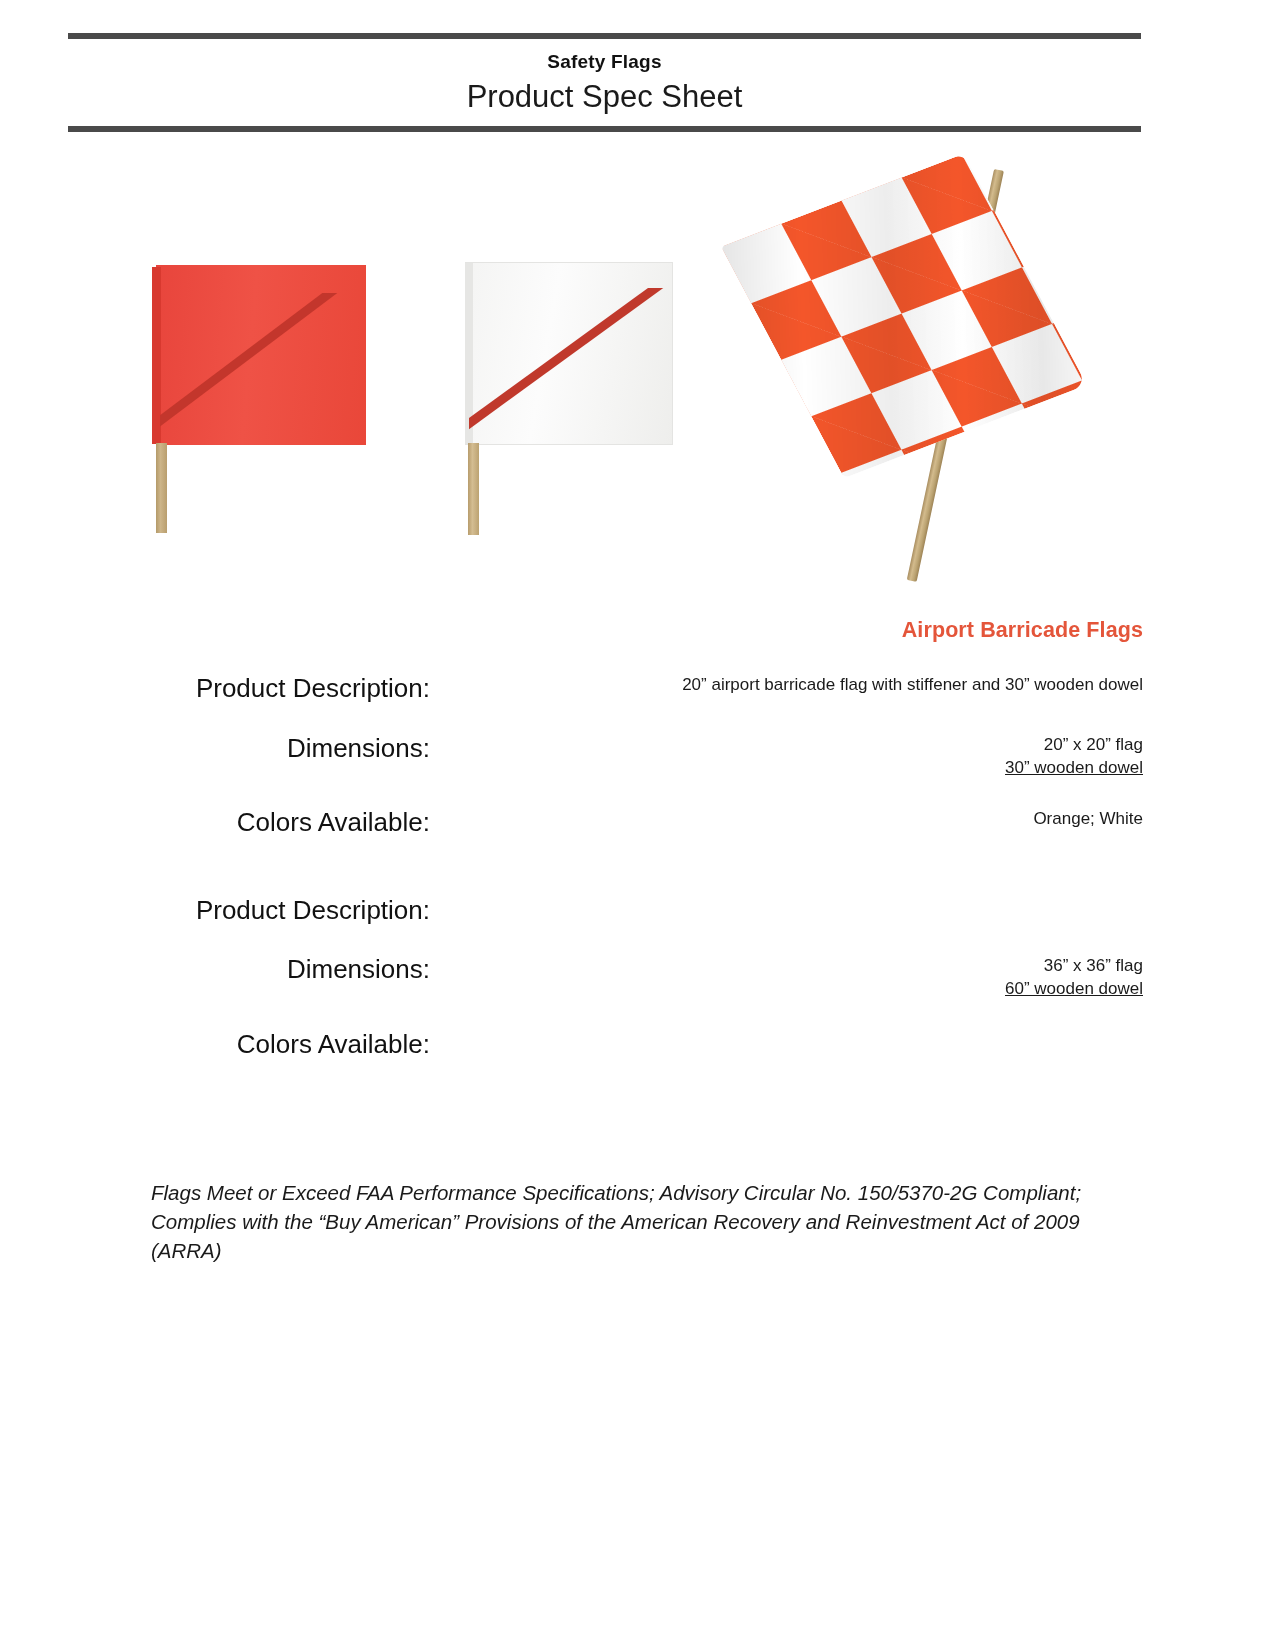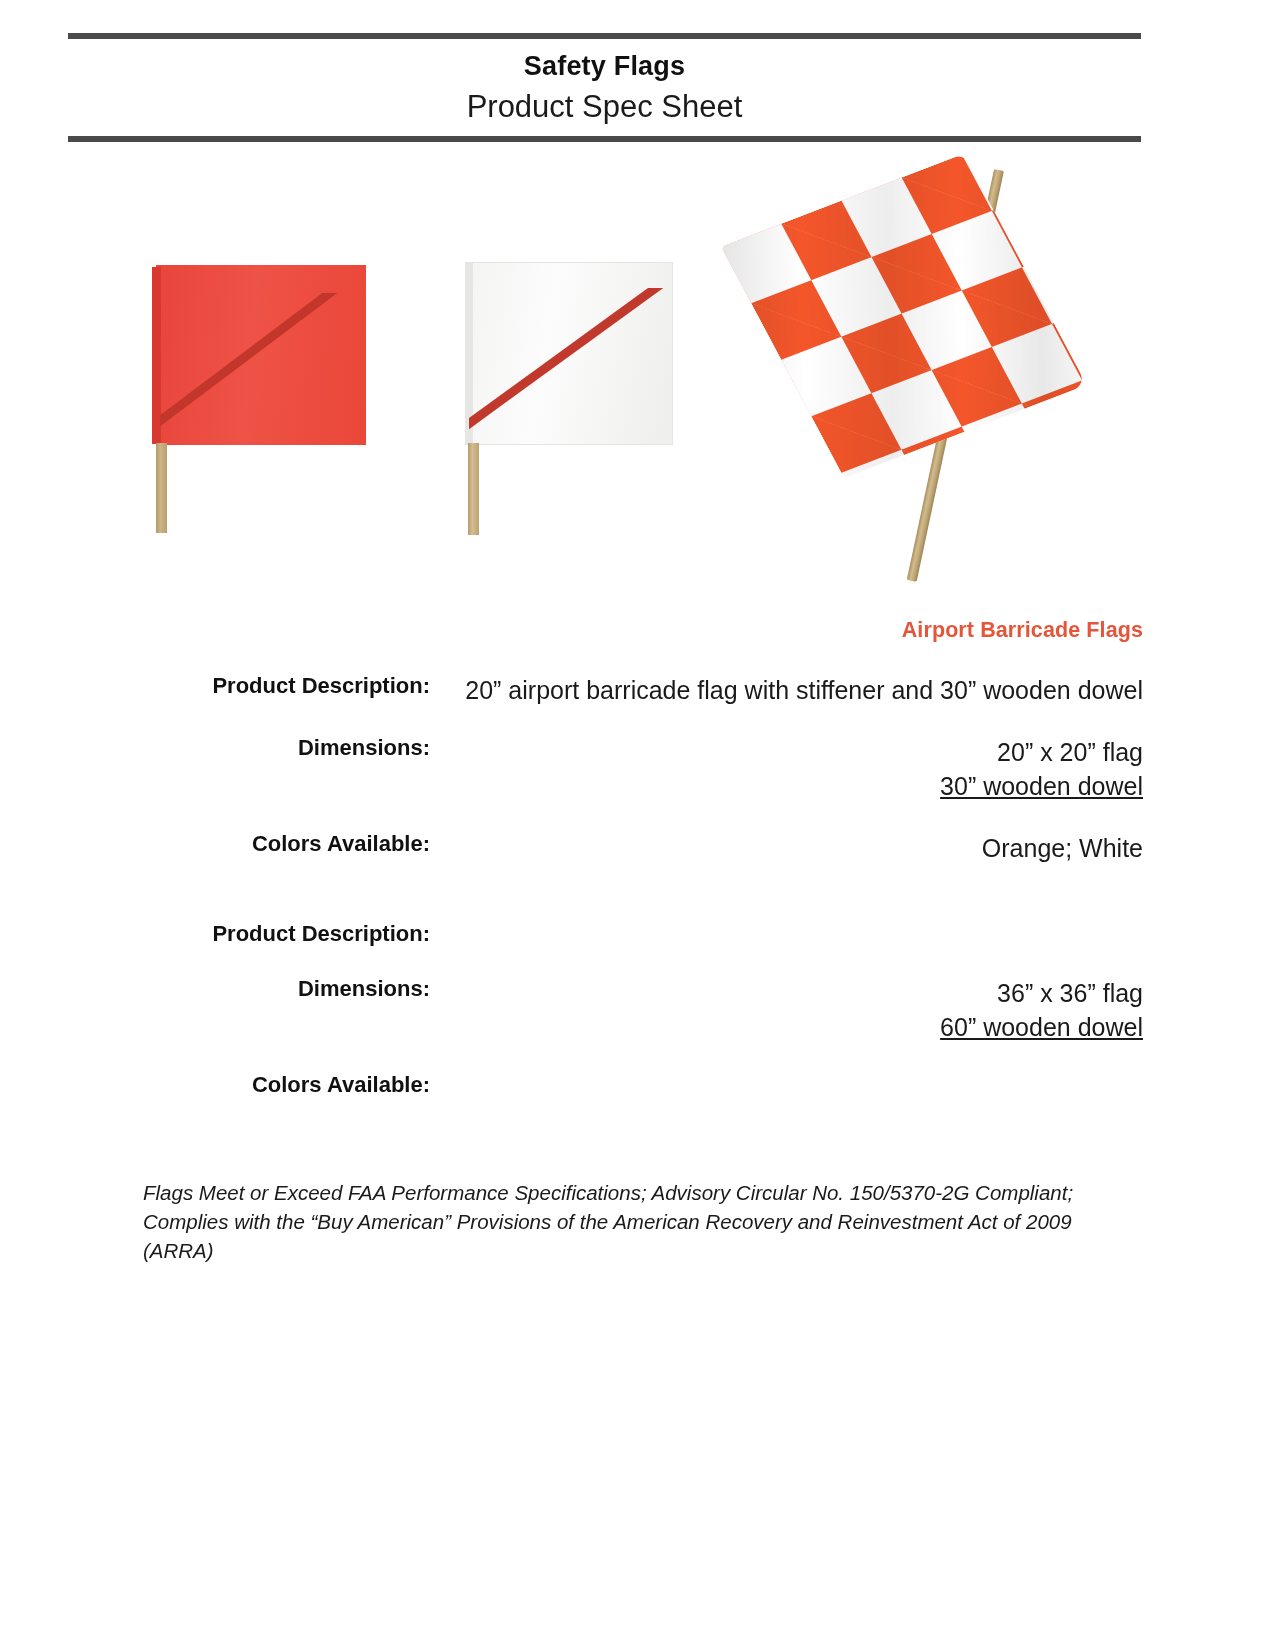--- a/index.html
+++ b/index.html
@@ -38,21 +38,21 @@
   .rule-bottom {
     height: 6px;
     background: #4a4a4a;
     width: 100%;
   }
   .header-inner {
     padding: 11px 0 9px 0;
     text-align: center;
   }
   .doc-title {
-    font-size: 27px;
+    font-size: 19px;
     font-weight: bold;
     letter-spacing: 0.2px;
     line-height: 1.22;
     color: #111111;
   }
   .doc-subtitle {
     font-size: 31px;
     font-weight: normal;
     line-height: 1.3;
     color: #1a1a1a;
@@ -207,39 +207,39 @@
   }
 
   .spec-row {
     display: flex;
     align-items: flex-start;
     margin-bottom: 28px;
   }
   .spec-label {
     width: 287px;
     flex: 0 0 287px;
-    font-size: 22px;
-    font-weight: bold;
+    font-size: 26px;
+    font-weight: normal;
     color: #111111;
     line-height: 1.22;
   }
   .spec-value {
     flex: 1 1 auto;
-    font-size: 25px;
+    font-size: 17px;
     font-weight: normal;
     color: #1a1a1a;
     line-height: 1.36;
   }
   .spec-value .line2 { display: block; text-decoration: underline; }
 
   .section-gap { height: 28px; }
 
   .footnote {
     position: absolute;
-    left: 143px;
+    left: 151px;
     top: 1178px;
     width: 985px;
     font-size: 20.5px;
     font-style: italic;
     line-height: 1.42;
     color: #1a1a1a;
   }
 </style>
 </head>
 <body>

